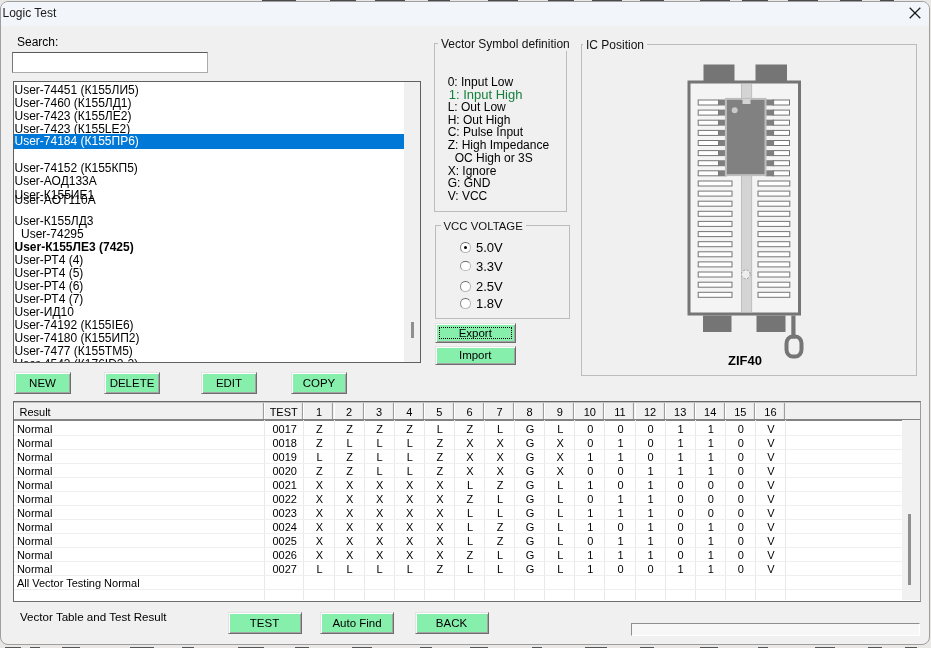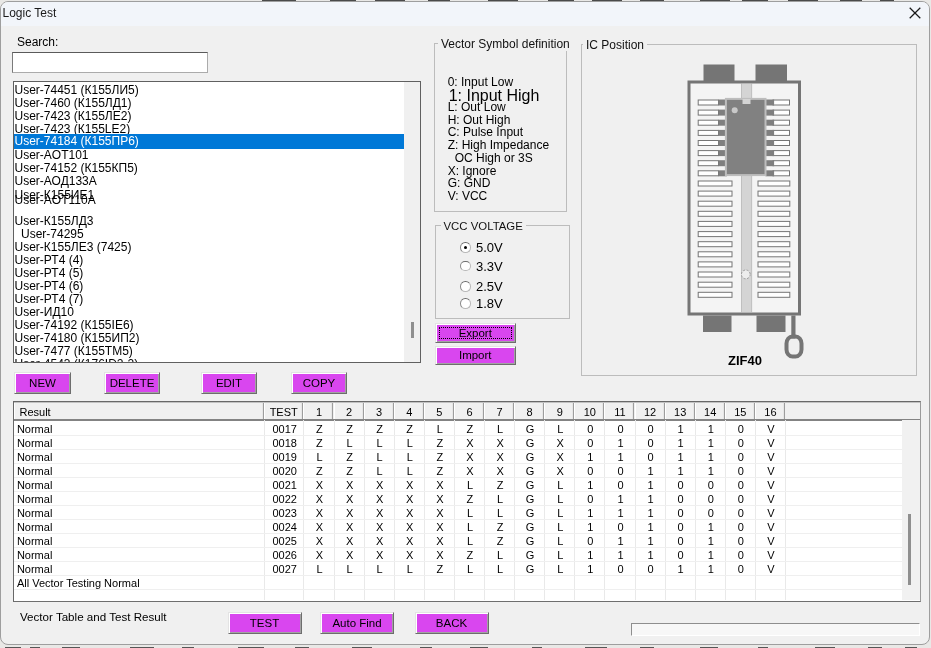--- a/index.html
+++ b/index.html
@@ -1,18 +1,18 @@
 <!DOCTYPE html>
 <html><head><meta charset="utf-8">
 <style>
 * { margin:0; padding:0; box-sizing:border-box; }
 html,body { width:931px; height:648px; background:#e9e8e6; overflow:hidden;
   font-family:"Liberation Sans", sans-serif; }
 .abs { position:absolute; }
-.btn { position:absolute; background:#d946ef;
+.btn { position:absolute; background:#86efac;
   border:1px solid; border-color:#e3e3e3 #6d6d6d #6d6d6d #e3e3e3;
   box-shadow: inset 1px 1px 0 #ffffff, inset -1px -1px 0 #a3a3a3;
   font-size:11.5px; color:#000; text-align:center;
   font-family:"Liberation Sans", sans-serif; }
 .gbox { position:absolute; border:1px solid #bcbcbc; }
 .glabel { position:absolute; top:-8px; background:#f0f0f0; padding:0 3px;
   font-size:12px; color:#111; white-space:nowrap; }
 .hdrcell { position:absolute; top:0; height:100%;
   border-right:1px solid #9d9d9d; box-shadow: inset 1px 1px 0 #ffffff, inset -1px 0 0 #e6e6e6;
   font-size:11px; color:#000; text-align:center; }
@@ -60,48 +60,47 @@
 <div class="abs" style="left:17px;top:35px;font-size:12px;color:#000;">Search:</div>
 <div class="abs" style="left:12px;top:52px;width:196px;height:21px;background:#fff;
  border:1px solid; border-color:#5a5a5a #ababab #ababab #7a7a7a;border-top-width:1.5px;"></div>
 <div class="abs" style="left:12.5px;top:80.6px;width:408.5px;height:282.4px;background:#fff;
  border:1.5px solid #606060;overflow:hidden;">
 <div style="position:absolute;left:0.5px;top:2.6px;width:390.5px;height:13.05px;font-size:12px;line-height:13.05px;white-space:nowrap;padding-left:0.5px;color:#000;">User-74451 (К155ЛИ5)</div>
 <div style="position:absolute;left:0.5px;top:15.7px;width:390.5px;height:13.05px;font-size:12px;line-height:13.05px;white-space:nowrap;padding-left:0.5px;color:#000;">User-7460 (К155ЛД1)</div>
 <div style="position:absolute;left:0.5px;top:28.7px;width:390.5px;height:13.05px;font-size:12px;line-height:13.05px;white-space:nowrap;padding-left:0.5px;color:#000;">User-7423 (К155ЛЕ2)</div>
 <div style="position:absolute;left:0.5px;top:41.8px;width:390.5px;height:13.05px;font-size:12px;line-height:13.05px;white-space:nowrap;padding-left:0.5px;color:#000;">User-7423 (К155LE2)</div>
 <div style="position:absolute;left:0.5px;top:52.7px;width:390.5px;height:14.9px;font-size:12px;line-height:14.9px;white-space:nowrap;padding-left:0.5px;background:#0078d7;color:#fff;">User-74184 (К155ПР6)</div>
-<div style="position:absolute;left:0.5px;top:67.8px;width:390.5px;height:13.05px;font-size:12px;line-height:13.05px;white-space:nowrap;padding-left:0.5px;color:#000;">User-AOT101</div>
 <div style="position:absolute;left:0.5px;top:80.9px;width:390.5px;height:13.05px;font-size:12px;line-height:13.05px;white-space:nowrap;padding-left:0.5px;color:#000;">User-74152 (К155КП5)</div>
 <div style="position:absolute;left:0.5px;top:93.9px;width:390.5px;height:13.05px;font-size:12px;line-height:13.05px;white-space:nowrap;padding-left:0.5px;color:#000;">User-АОД133А</div>
 <div style="position:absolute;left:0.5px;top:107.0px;width:390.5px;height:13.05px;font-size:12px;line-height:13.05px;white-space:nowrap;padding-left:0.5px;color:#000;">User-К155ИЕ1</div>
 <div style="position:absolute;left:0.5px;top:112px;width:390.5px;height:13.05px;font-size:12px;line-height:13.05px;white-space:nowrap;padding-left:0.5px;color:#000;">User-AOT110A</div>
 <div style="position:absolute;left:0.5px;top:133.1px;width:390.5px;height:13.05px;font-size:12px;line-height:13.05px;white-space:nowrap;padding-left:0.5px;color:#000;">User-К155ЛД3</div>
 <div style="position:absolute;left:0.5px;top:146.2px;width:390.5px;height:13.05px;font-size:12px;line-height:13.05px;white-space:nowrap;padding-left:7px;color:#000;">User-74295</div>
-<div style="position:absolute;left:0.5px;top:159.2px;width:390.5px;height:13.05px;font-size:12px;line-height:13.05px;white-space:nowrap;padding-left:0.5px;color:#000;">User-К155ЛЕ3 (7425)</div>
+<div style="position:absolute;left:0.5px;top:159.2px;width:390.5px;height:13.05px;font-size:12px;line-height:13.05px;white-space:nowrap;padding-left:0.5px;color:#000;font-weight:bold;">User-К155ЛЕ3 (7425)</div>
 <div style="position:absolute;left:0.5px;top:172.3px;width:390.5px;height:13.05px;font-size:12px;line-height:13.05px;white-space:nowrap;padding-left:0.5px;color:#000;">User-РТ4 (4)</div>
 <div style="position:absolute;left:0.5px;top:185.3px;width:390.5px;height:13.05px;font-size:12px;line-height:13.05px;white-space:nowrap;padding-left:0.5px;color:#000;">User-РТ4 (5)</div>
 <div style="position:absolute;left:0.5px;top:198.4px;width:390.5px;height:13.05px;font-size:12px;line-height:13.05px;white-space:nowrap;padding-left:0.5px;color:#000;">User-РТ4 (6)</div>
 <div style="position:absolute;left:0.5px;top:211.4px;width:390.5px;height:13.05px;font-size:12px;line-height:13.05px;white-space:nowrap;padding-left:0.5px;color:#000;">User-РТ4 (7)</div>
 <div style="position:absolute;left:0.5px;top:224.5px;width:390.5px;height:13.05px;font-size:12px;line-height:13.05px;white-space:nowrap;padding-left:0.5px;color:#000;">User-ИД10</div>
 <div style="position:absolute;left:0.5px;top:237.5px;width:390.5px;height:13.05px;font-size:12px;line-height:13.05px;white-space:nowrap;padding-left:0.5px;color:#000;">User-74192 (К155IE6)</div>
 <div style="position:absolute;left:0.5px;top:250.6px;width:390.5px;height:13.05px;font-size:12px;line-height:13.05px;white-space:nowrap;padding-left:0.5px;color:#000;">User-74180 (К155ИП2)</div>
 <div style="position:absolute;left:0.5px;top:263.6px;width:390.5px;height:13.05px;font-size:12px;line-height:13.05px;white-space:nowrap;padding-left:0.5px;color:#000;">User-7477 (К155ТМ5)</div>
 <div style="position:absolute;left:0.5px;top:276.7px;width:390.5px;height:13.05px;font-size:12px;line-height:13.05px;white-space:nowrap;padding-left:0.5px;color:#000;">User-4543 (К176ID2-2)</div>
 <div style="position:absolute;right:0;top:0;width:16.5px;height:100%;background:#f0f0f0;"></div>
 <div style="position:absolute;left:397.5px;top:240px;width:3px;height:16px;background:#8f8f8f;"></div>
 </div>
 <div class="btn" style="left:14px;top:372px;width:57px;height:22px;line-height:20px;">NEW</div>
 <div class="btn" style="left:104px;top:372px;width:56px;height:22px;line-height:20px;">DELETE</div>
 <div class="btn" style="left:201px;top:372px;width:56px;height:22px;line-height:20px;">EDIT</div>
 <div class="btn" style="left:291px;top:372px;width:56px;height:22px;line-height:20px;">COPY</div>
 <div class="gbox" style="left:433.5px;top:43px;width:133px;height:168.5px;"></div>
 <div class="glabel abs" style="left:438px;top:37px;">Vector Symbol definition</div>
 <div class="abs" style="left:447.7px;top:74.6px;font-size:12px;color:#000;white-space:nowrap;">0: Input Low</div>
-<div class="abs" style="left:448.7px;top:87.3px;font-size:16px;color:#000000;white-space:nowrap;">1: Input High</div>
+<div class="abs" style="left:448.7px;top:87.3px;font-size:13px;color:#15803d;white-space:nowrap;">1: Input High</div>
 <div class="abs" style="left:447.7px;top:100.0px;font-size:12px;color:#000;white-space:nowrap;">L: Out Low</div>
 <div class="abs" style="left:447.7px;top:112.7px;font-size:12px;color:#000;white-space:nowrap;">H: Out High</div>
 <div class="abs" style="left:447.7px;top:125.4px;font-size:12px;color:#000;white-space:nowrap;">C: Pulse Input</div>
 <div class="abs" style="left:447.7px;top:138.1px;font-size:12px;color:#000;white-space:nowrap;">Z: High Impedance</div>
 <div class="abs" style="left:454.7px;top:150.8px;font-size:12px;color:#000;white-space:nowrap;">OC High or 3S</div>
 <div class="abs" style="left:447.7px;top:163.5px;font-size:12px;color:#000;white-space:nowrap;">X: Ignore</div>
 <div class="abs" style="left:447.7px;top:176.2px;font-size:12px;color:#000;white-space:nowrap;">G: GND</div>
 <div class="abs" style="left:447.7px;top:188.9px;font-size:12px;color:#000;white-space:nowrap;">V: VCC</div>
 <div class="gbox" style="left:435px;top:225px;width:135px;height:93.5px;"></div>
 <div class="glabel abs" style="left:440.5px;top:219.5px;font-size:11.4px;">VCC VOLTAGE</div>

